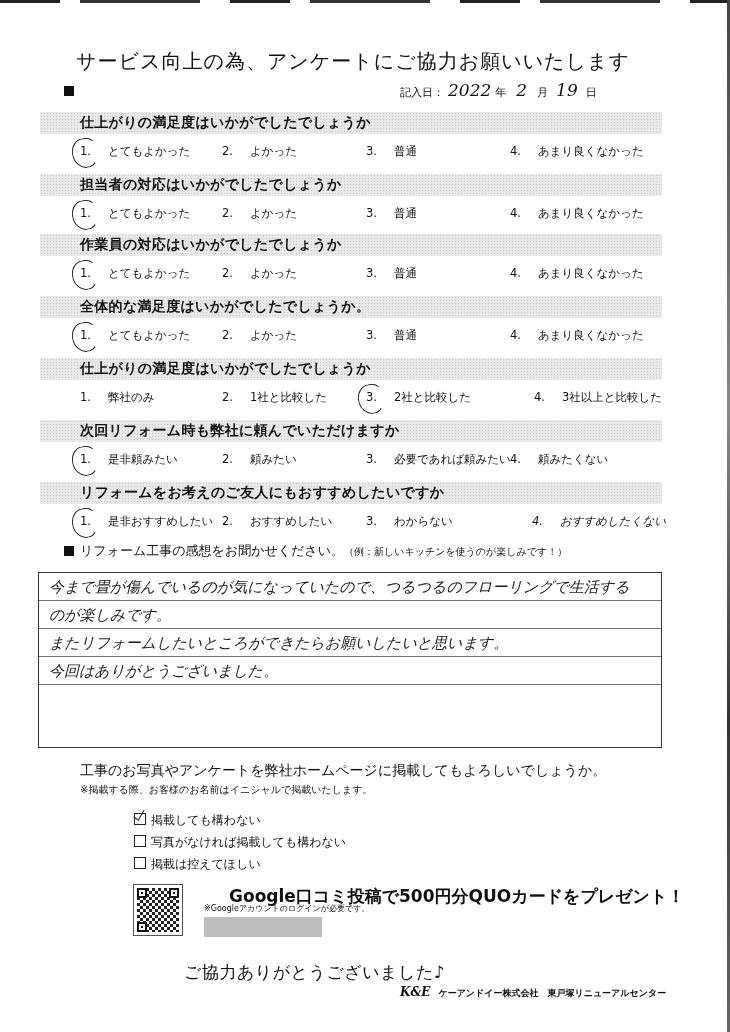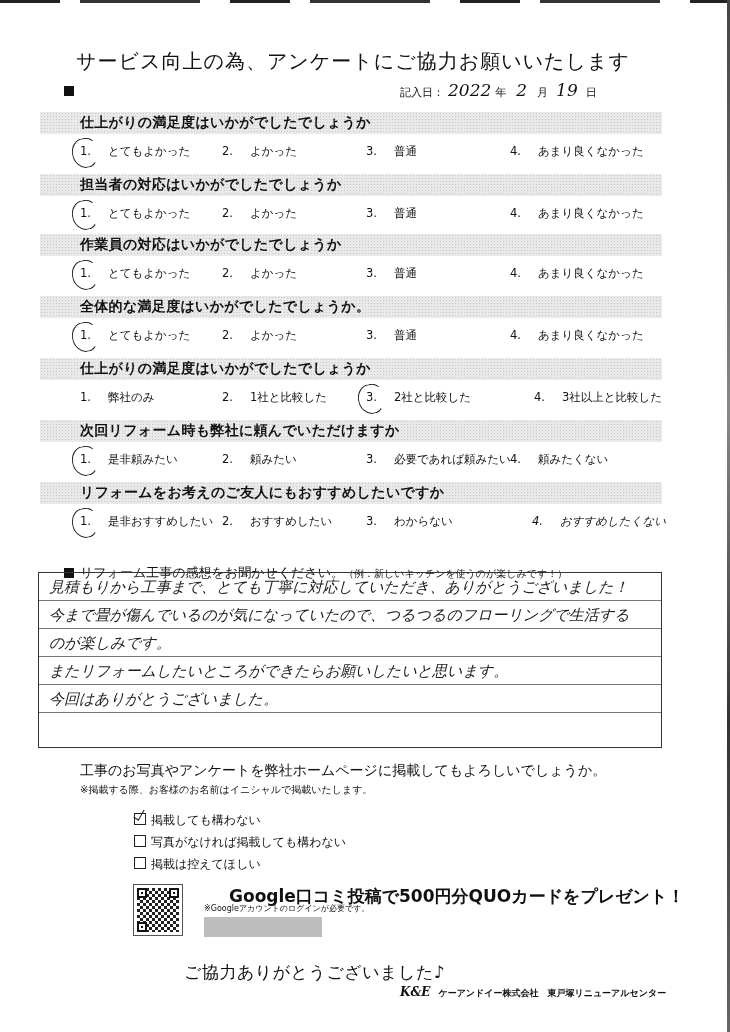--- a/index.html
+++ b/index.html
@@ -39,21 +39,21 @@
   .opt-row { position:absolute; left:0; width:730px; height:20px; font-size:11.5px; }
   .opt { position:absolute; white-space:nowrap; }
   .opt .num { display:inline-block; width:28px; position:relative; }
   .circle {
     position:absolute; left:-8px; top:-6px; width:24px; height:28px;
     border:1.3px solid #222; border-radius:50% 45% 50% 55%;
     transform:rotate(-8deg);
     border-right-color:transparent;
   }
   .section2 {
-    position:absolute; left:64px; top:564px; font-size:13px;
+    position:absolute; left:64px; top:542px; font-size:13px;
   }
   .section2 .example { font-size:10px; }
   .comment-box {
     position:absolute; left:38px; top:572px; width:622px; height:174px;
     border:1.5px solid #333;
   }
   .comment-line {
     height:28px; border-bottom:1px solid #777; box-sizing:border-box;
     font-family:"DejaVu Serif", serif; font-style:italic; font-size:15px;
     padding-left:10px; line-height:28px; white-space:nowrap; overflow:hidden; color:#1a1a1a;
@@ -171,21 +171,20 @@
       <div class="opt" style="left: 366px;"><span class="num">3.</span><span>わからない</span></div>
       <div class="opt" style="left: 532px; font-style: italic;"><span class="num">4.</span><span>おすすめしたくない</span></div>
     </div>
   </div>
 
 <div class="section2">
   <span class="square"></span><span>リフォーム工事の感想をお聞かせください。</span><span class="example">（例：新しいキッチンを使うのが楽しみです！）</span>
 </div>
 
 <div class="comment-box">
-  <div class="comment-line">見積もりから工事まで、とても丁寧に対応していただき、ありがとうございました！</div>
   <div class="comment-line">今まで畳が傷んでいるのが気になっていたので、つるつるのフローリングで生活する</div>
   <div class="comment-line">のが楽しみです。</div>
   <div class="comment-line">またリフォームしたいところができたらお願いしたいと思います。</div>
   <div class="comment-line">今回はありがとうございました。</div>
   <div class="comment-line"></div>
 </div>
 
 <div class="publish-q">工事のお写真やアンケートを弊社ホームページに掲載してもよろしいでしょうか。</div>
 <div class="publish-note">※掲載する際、お客様のお名前はイニシャルで掲載いたします。</div>
 

